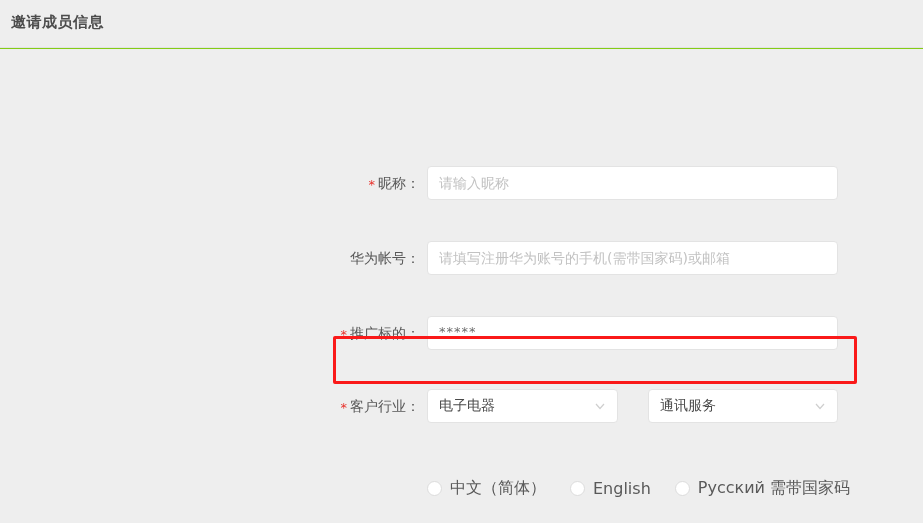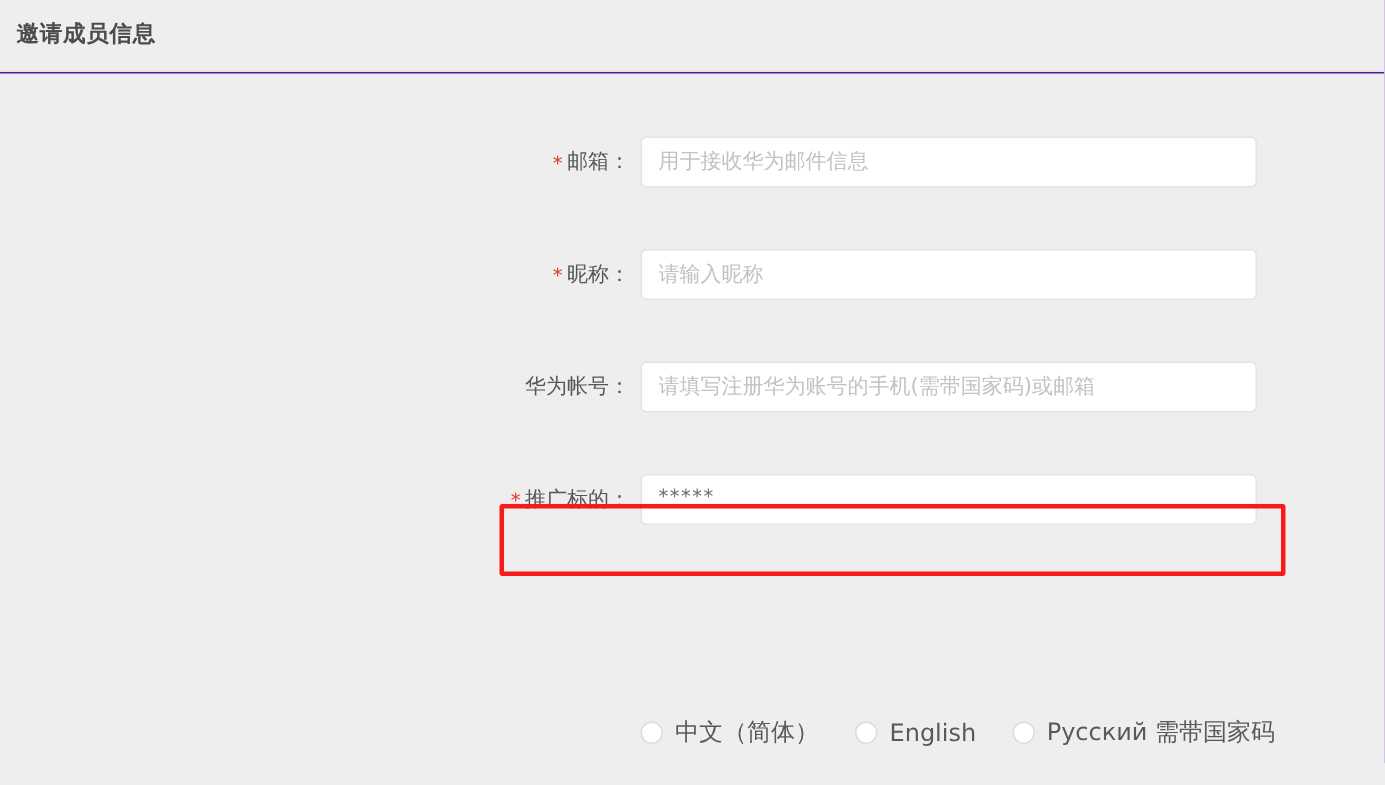--- a/index.html
+++ b/index.html
@@ -15,21 +15,21 @@
     background: #eeeeee;
     color: #4a4a4a;
     font-size: 14px;
     -webkit-font-smoothing: antialiased;
   }
 
   .page {
     position: relative;
     width: 923px;
     height: 523px;
-    background: #4c1d95;
+    background: #84cc16;
   }
 
   
   .header {
     position: absolute;
     left: 0;
     top: 0;
     width: 923px;
     height: 48px;
     background: #eeeeee;
@@ -212,40 +212,57 @@
 <body>
 
 <div class="page">
 
   <div class="header">
     <div class="header-title">邀请成员信息</div>
   </div>
 
   <div class="form">
 
-    <div class="form-row row-1">
-      <div class="field-label"><span class="req-star">*</span><span>邮箱：</span></div>
-      <input class="text-input" type="text" placeholder="用于接收华为邮件信息" style="">
-    </div>
 
     <div class="form-row row-2">
       <div class="field-label"><span class="req-star">*</span><span>昵称：</span></div>
       <input class="text-input" type="text" placeholder="请输入昵称" style="">
     </div>
 
     <div class="form-row row-4">
       <div class="field-label"><span class="req-star">*</span><span>推广标的：</span></div>
       <div class="masked-value">*****</div>
     </div>
 
     <div class="form-row row-3">
       <div class="field-label"><span>华为帐号：</span></div>
       <input class="text-input" type="text" placeholder="请填写注册华为账号的手机(需带国家码)或邮箱" style="">
     </div>
 
+    <div class="form-row row-5">
+      <div class="field-label"><span class="req-star">*</span><span>客户行业：</span></div>
+
+      <div class="select-box select-1">
+        <span class="select-value">电子电器</span>
+        <span class="chevron">
+          <svg width="12" height="12" viewBox="0 0 12 12">
+              <path d="M2 4 L6 8.5 L10 4" fill="none" stroke="#cfcfcf" stroke-width="1.2"></path>
+            </svg>
+        </span>
+      </div>
+
+      <div class="select-box select-2">
+        <span class="select-value">通讯服务</span>
+        <span class="chevron">
+          <svg width="12" height="12" viewBox="0 0 12 12">
+              <path d="M2 4 L6 8.5 L10 4" fill="none" stroke="#cfcfcf" stroke-width="1.2"></path>
+            </svg>
+        </span>
+      </div>
+    </div>
 
     <div class="form-row row-6">
 
       <div class="radio-group">
         <div class="radio-item">
           <span class="radio-circle"></span>
           <span class="radio-label">中文（简体）</span>
         </div>
         <div class="radio-item">
           <span class="radio-circle"></span>

